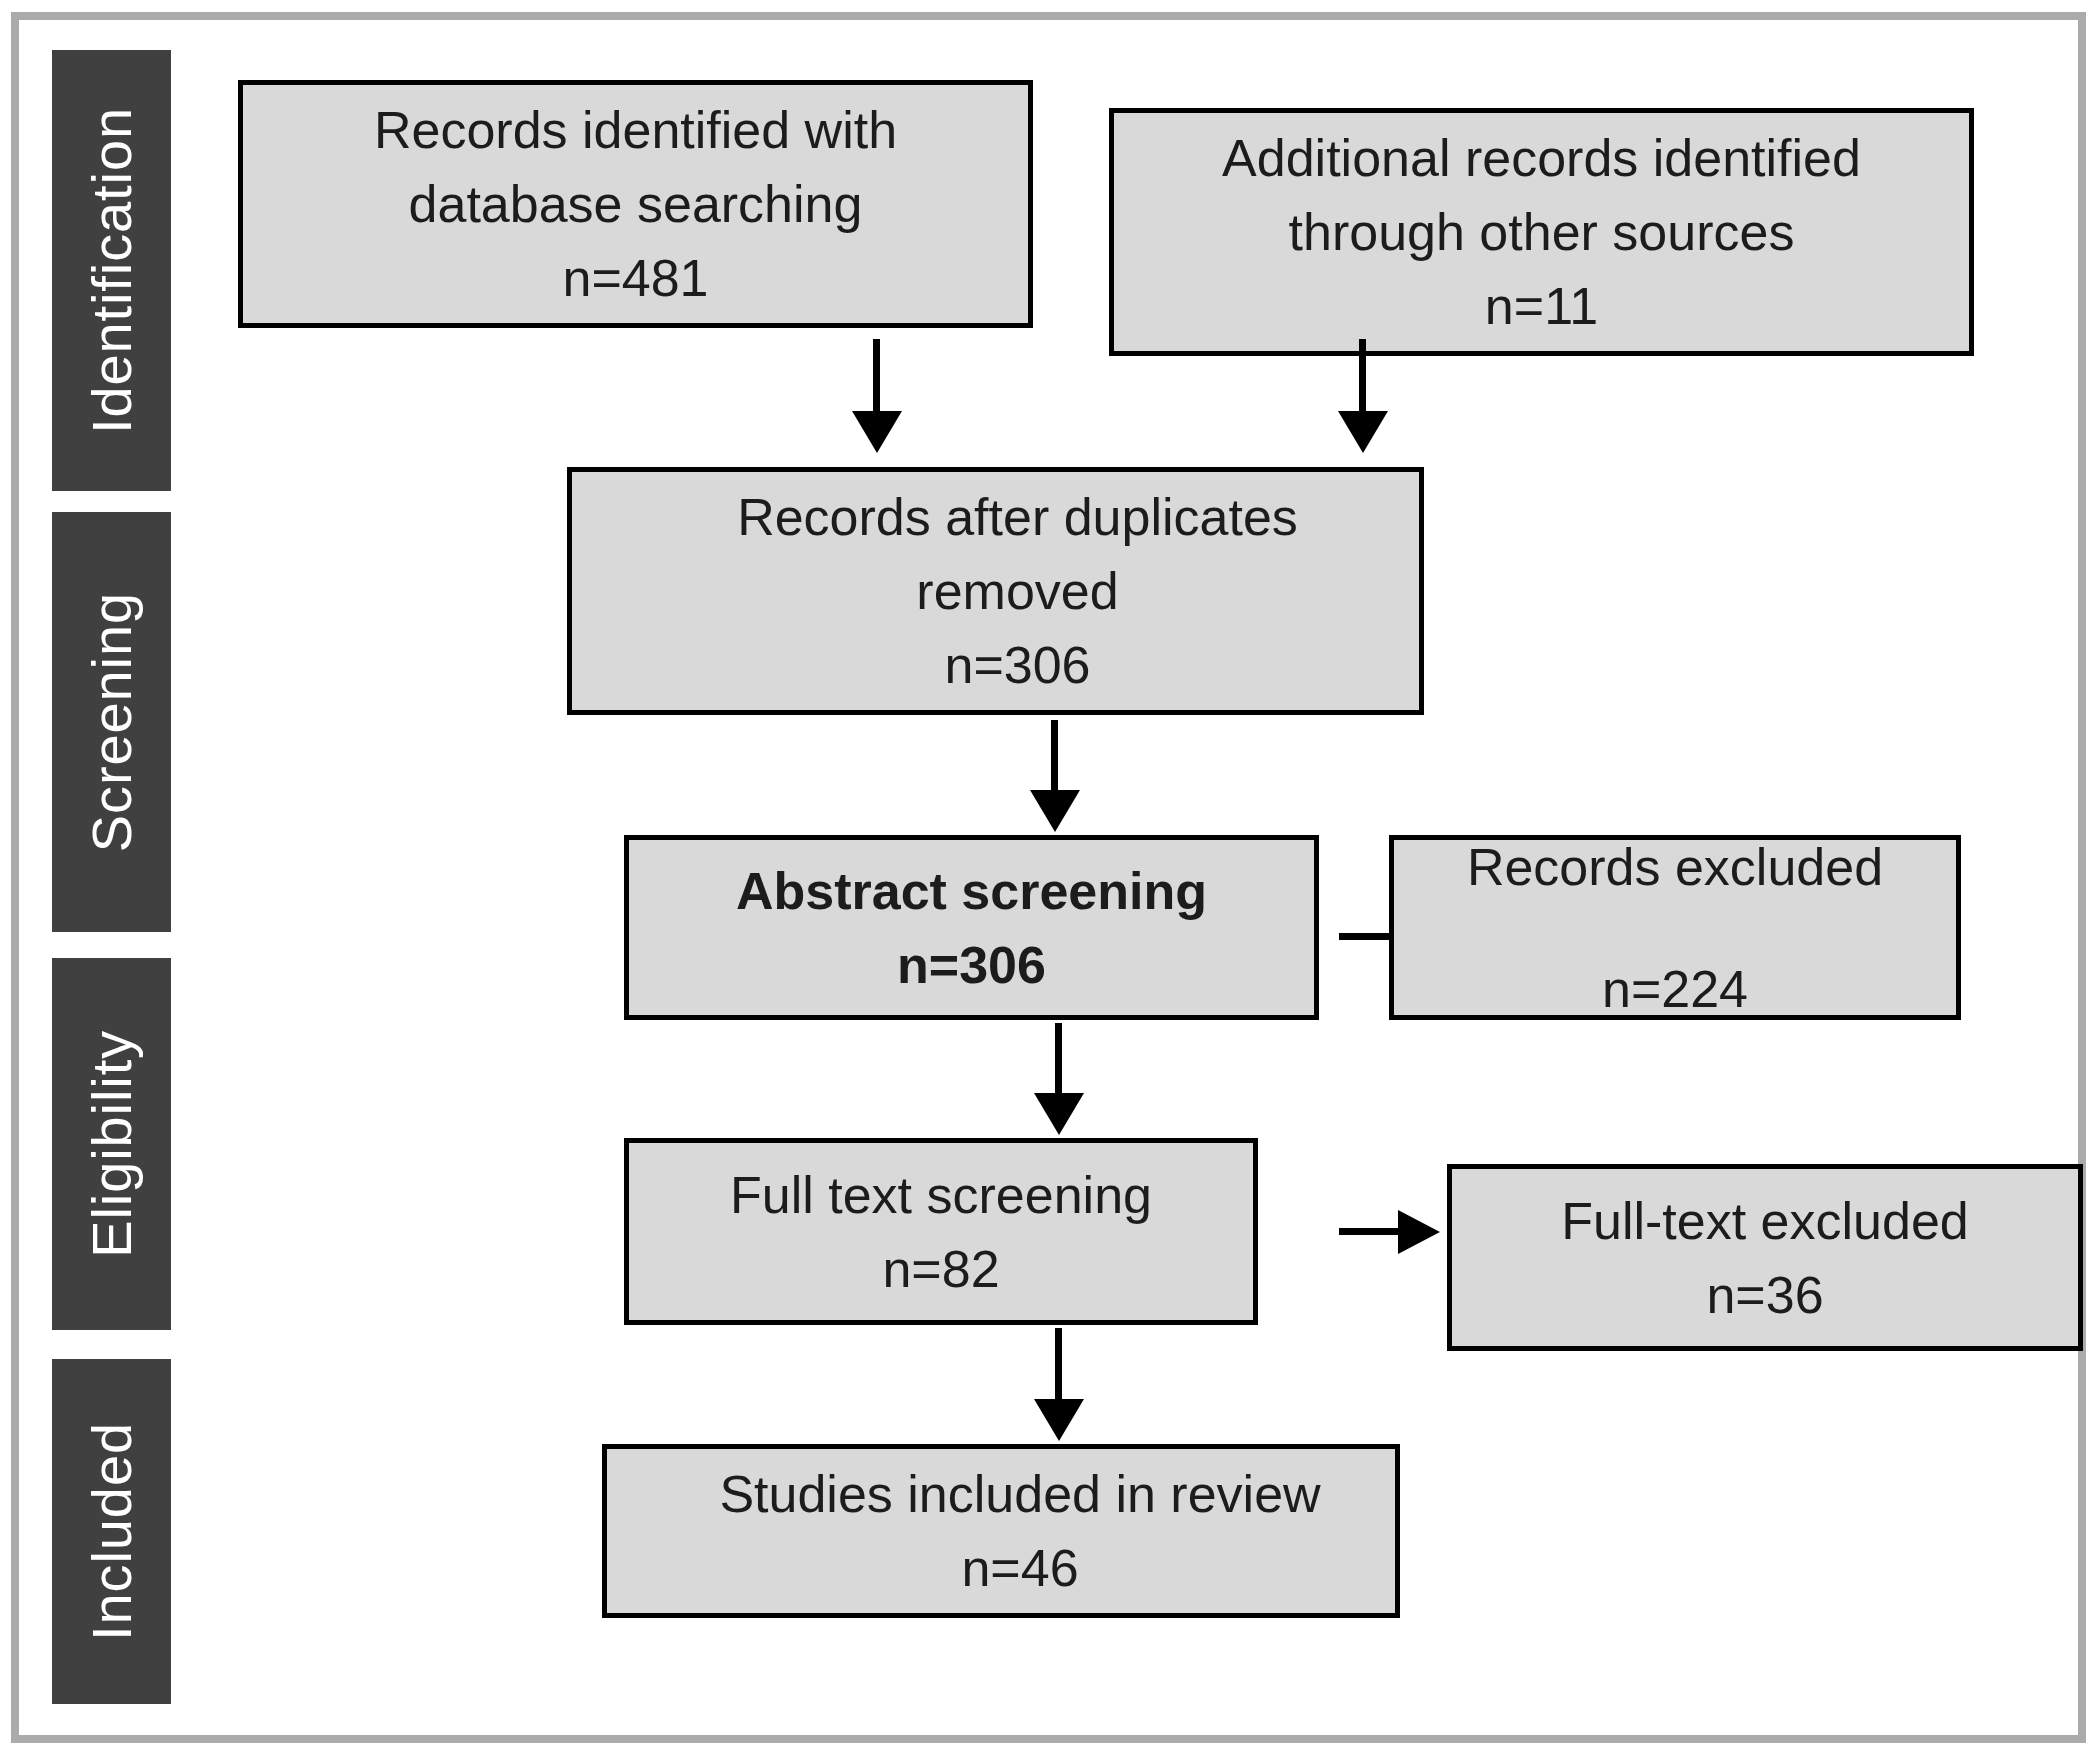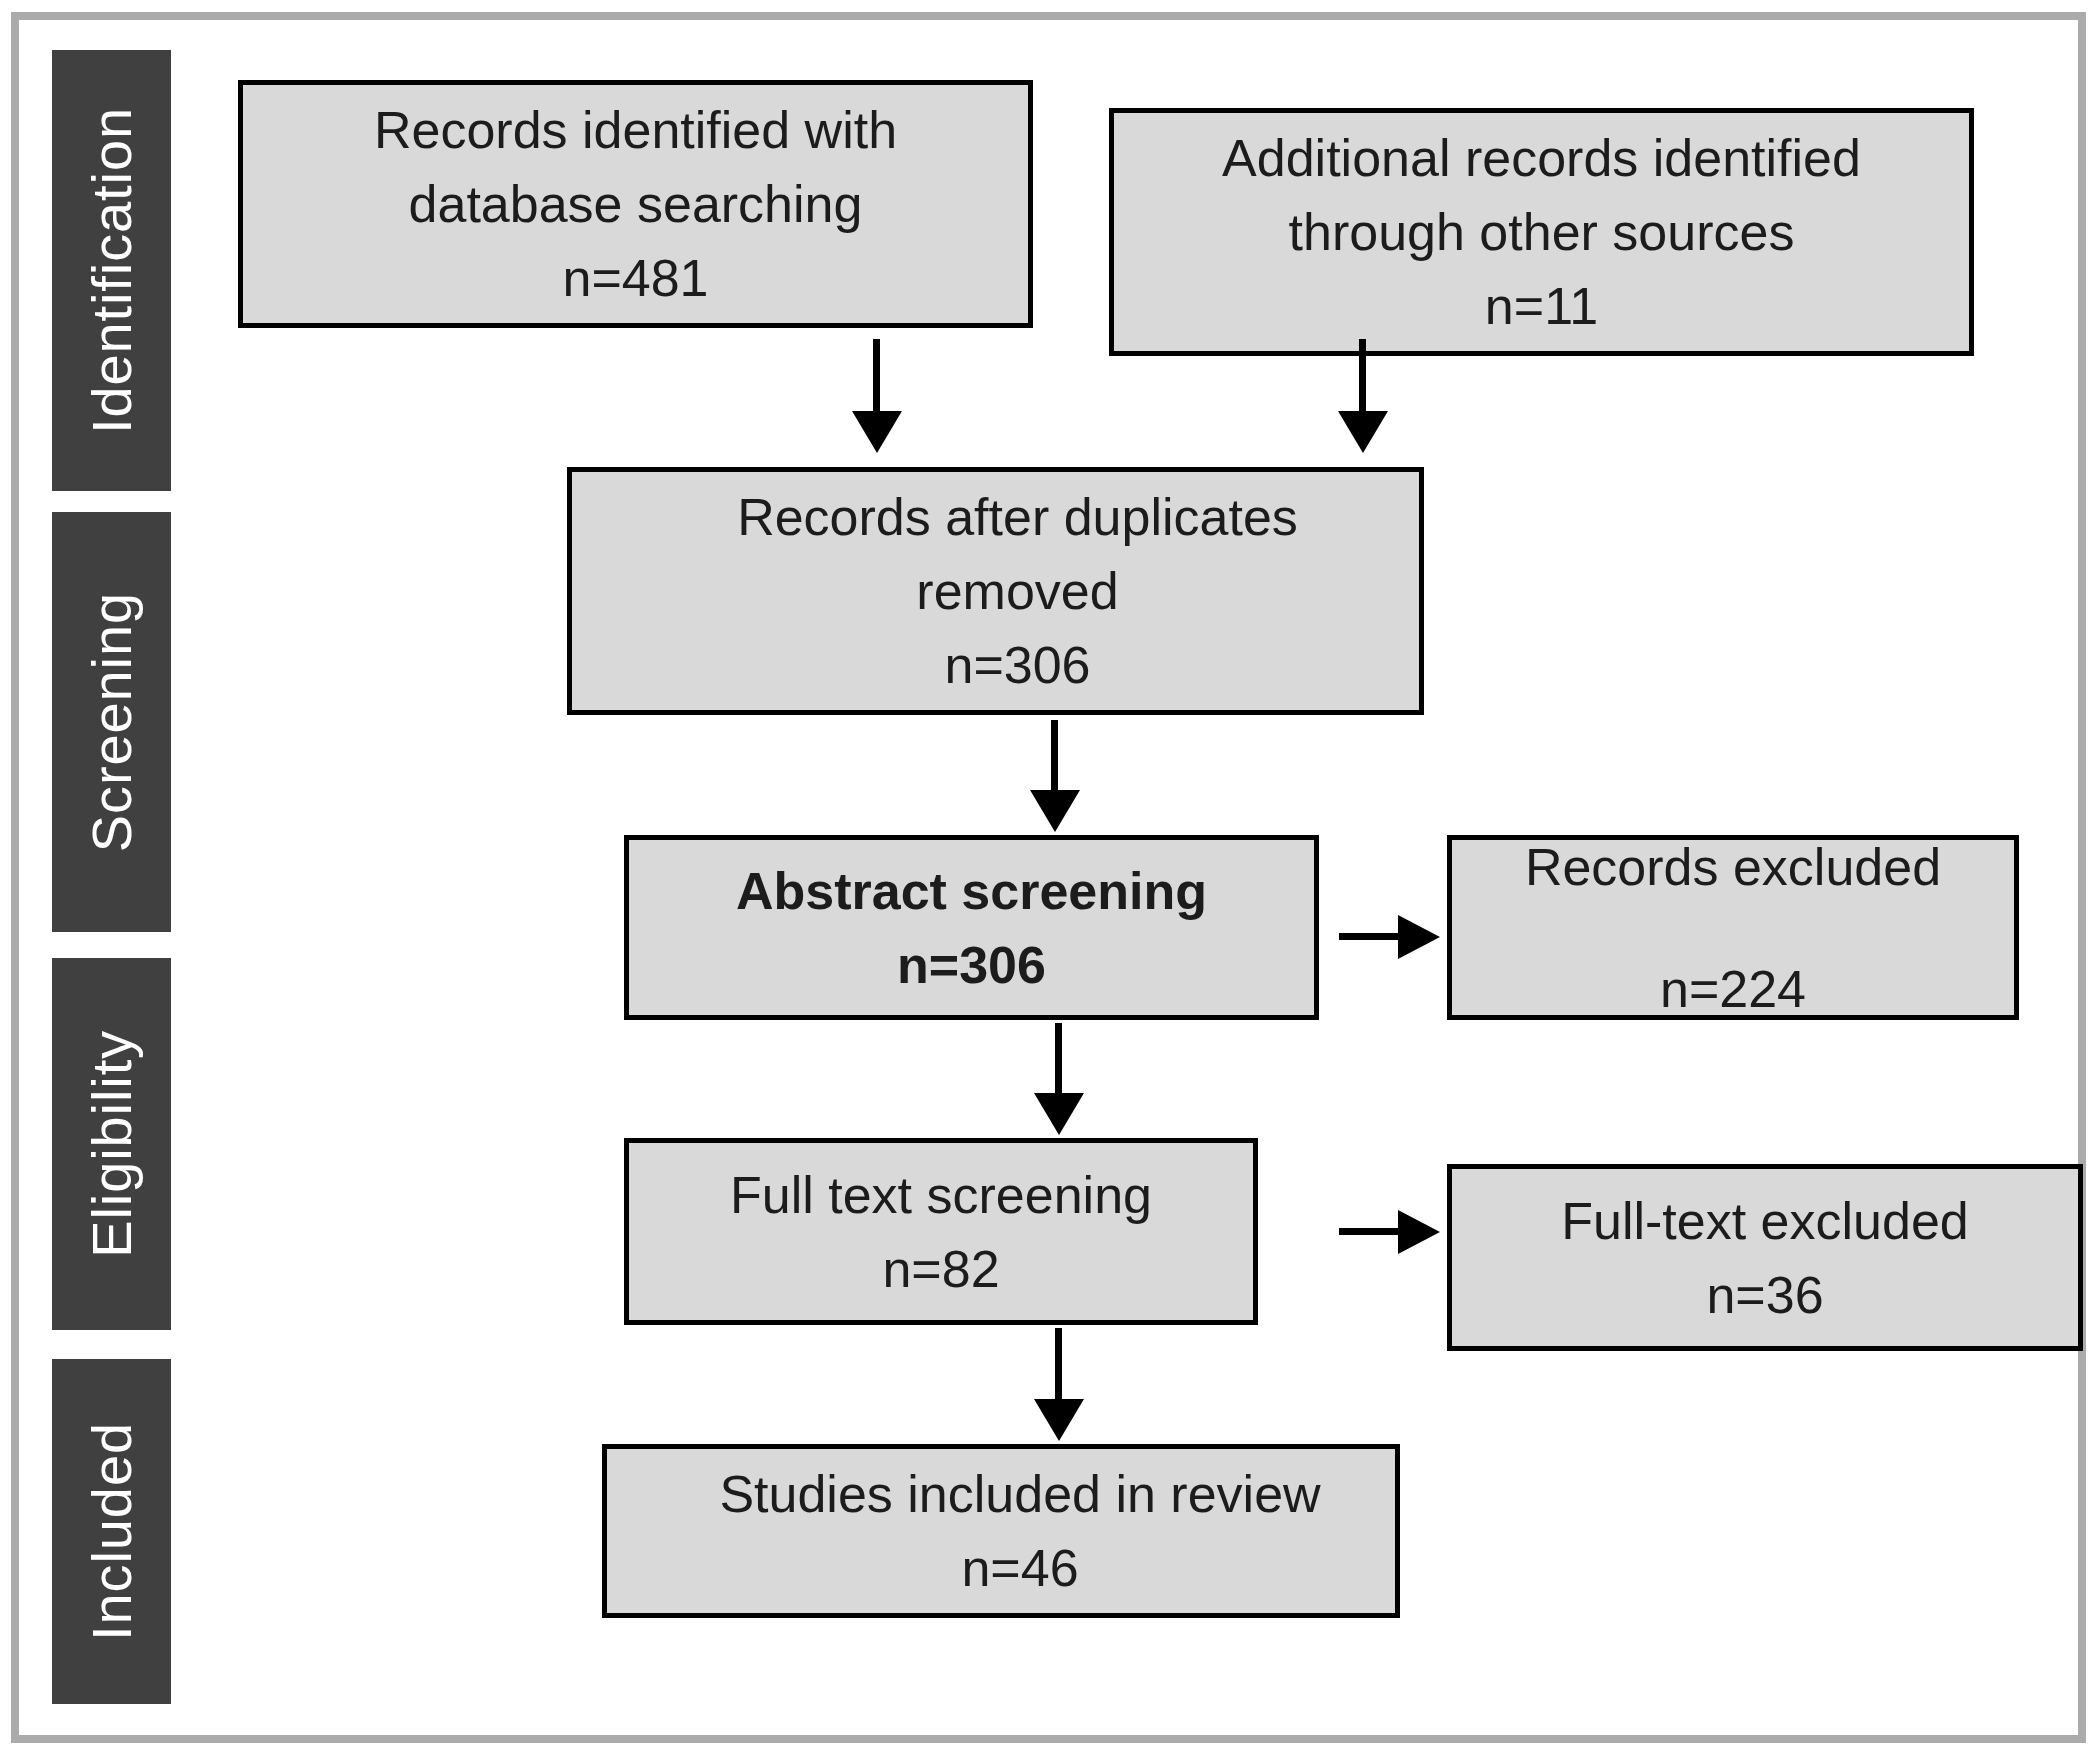--- a/index.html
+++ b/index.html
@@ -156,21 +156,21 @@
   <div class="flow-box" style="left:624px; top:835px; width:695px; height:185px;font-weight:bold;">
     <div class="box-line">Abstract screening</div>
     <div class="box-line">n=306</div>
   </div>
 
   <div class="arrow-right" style="left:1339px; top:915px; width:101px; height:43px;">
     <div class="arrow-stem"></div>
     <div class="arrow-head"></div>
   </div>
 
-  <div class="flow-box" style="left:1447px; top:835px; width:572px; height:185px;gap:48px;">
+  <div class="flow-box" style="left:1389px; top:835px; width:572px; height:185px;gap:48px;">
     <div class="box-line">Records excluded</div>
     <div class="box-line">n=224</div>
   </div>
 
   <div class="arrow-down" style="left:1033px; top:1023px; width:51px; height:112px;">
     <div class="arrow-stem"></div>
     <div class="arrow-head"></div>
   </div>
 
   <div class="flow-box" style="left:624px; top:1138px; width:634px; height:187px;">

